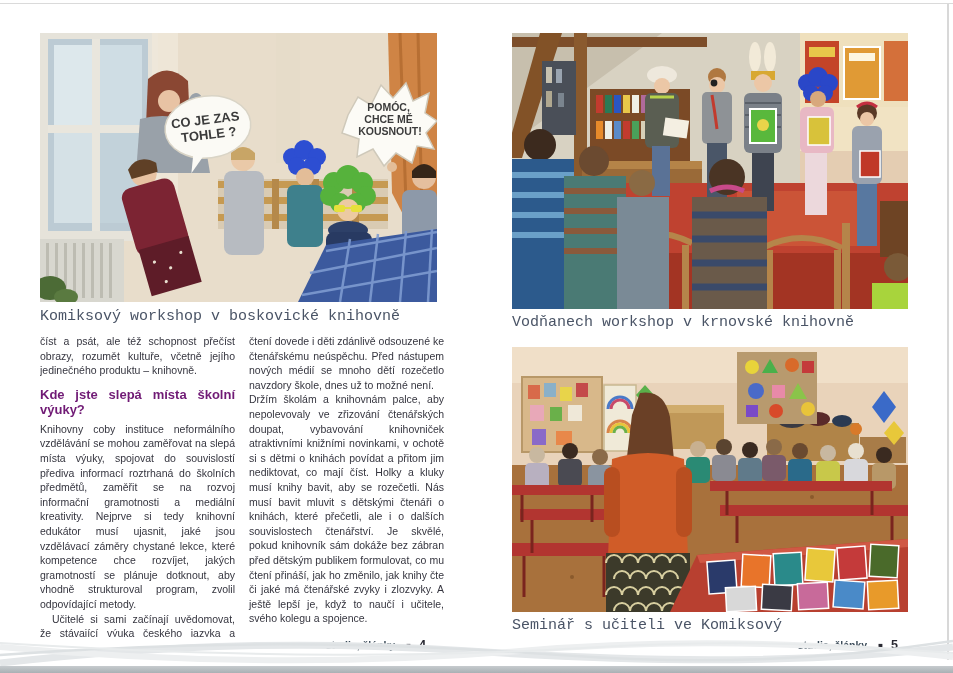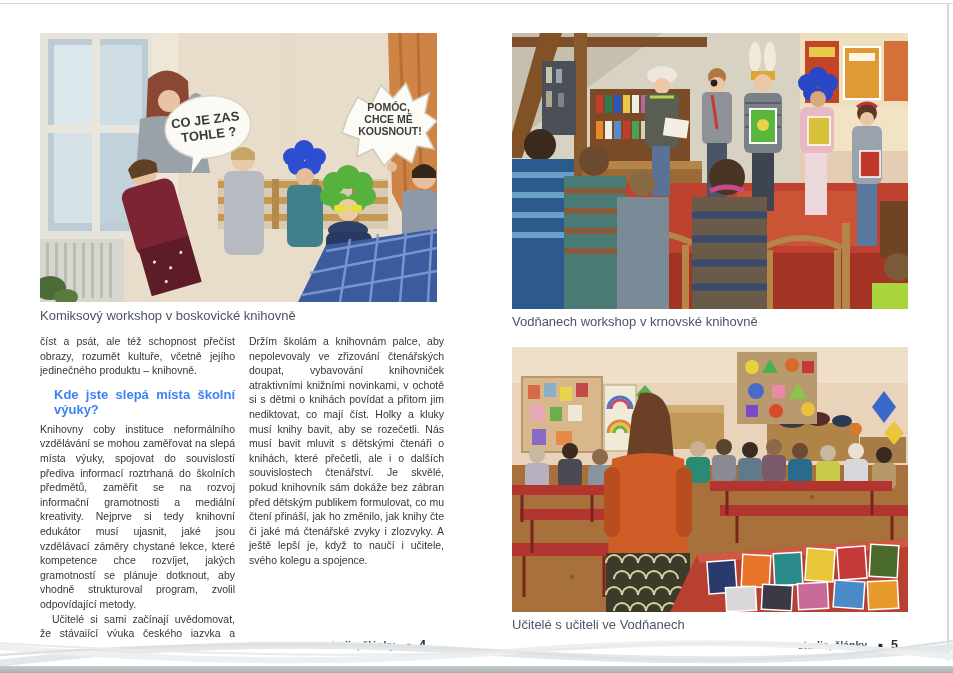--- a/index.html
+++ b/index.html
@@ -7,30 +7,30 @@
   .spread{position:relative;width:953px;height:673px;background:#ffffff;overflow:hidden;}
   .hairline-top{position:absolute;top:3px;left:0;width:953px;height:1px;background:#dadada;}
   .hairline-right{position:absolute;top:4px;right:4px;width:2px;height:656px;background:#d8d8d8;}
   .bottom-bar{position:absolute;left:0;bottom:0;width:953px;height:7px;background:linear-gradient(180deg,#c6cbce,#a9b0b4);}
   .waves{position:absolute;left:0;bottom:6px;width:953px;height:30px;}
   .photo{position:absolute;overflow:hidden;background:#ddd;}
   .photo svg{display:block;width:100%;height:100%;}
   .photo1{left:40px;top:33px;width:397px;height:269px;}
   .photo2{left:512px;top:33px;width:396px;height:276px;}
   .photo3{left:512px;top:347px;width:396px;height:265px;}
-  .caption{position:absolute;font-size:13px;color:#4a5466;}
+  .caption{position:absolute;font-size:15px;color:#4a5466;font-family:Liberation Mono, monospace;}
   .cap1{left:40px;top:308px;}
   .cap2{left:512px;top:314px;}
   .cap3{left:512px;top:617px;}
   .textcols{position:absolute;left:40px;top:334px;width:404px;height:303px;display:flex;gap:14px;overflow:hidden;
             color:#35353f;font-size:10.5px;line-height:14.6px;text-align:justify;}
   .col{width:195px;}
   .col p{margin:0;hyphens:auto;}
   .col p.indent{text-indent:12px;}
-  h2.heading{margin:9px 0 4px 14px;font-size:13px;line-height:15.5px;color:#3b82f6;font-weight:bold;}
+  h2.heading{margin:9px 0 4px 0;font-size:13px;line-height:15.5px;color:#701a75;font-weight:bold;}
   .footer{position:absolute;top:638px;width:386px;text-align:right;font-size:10.5px;font-weight:bold;color:#3c4c5a;}
   .footer-left{left:40px;}
   .footer-right{left:512px;}
   .footer-square{display:inline-block;margin:0 8px 0 11px;color:#2a2a33;font-size:8px;vertical-align:1px;}
   .footer-page{color:#2a2a33;font-size:12.5px;}
   svg text{font-family:"Liberation Sans",sans-serif;}
 </style>
 </head>
 <body>
 
@@ -167,20 +167,21 @@
   <div class="caption cap1">Komiksový workshop v boskovické knihovně</div>
 
   <div class="textcols">
     <div class="col">
       <p>číst a psát, ale též schopnost přečíst obrazy, rozumět kultuře, včetně jejího jedinečného produktu – knihovně.</p>
       <h2 class="heading">Kde jste slepá místa školní výuky?</h2>
       <p>Knihovny coby instituce neformálního vzdělávání se mohou zaměřovat na slepá místa výuky, spojovat do souvislostí přediva informací roztrhaná do školních předmětů, zaměřit se na rozvoj informační gramotnosti a mediální kreativity. Nejprve si tedy knihovní edukátor musí ujasnit, jaké jsou vzdělávací záměry chystané lekce, které kompetence chce rozvíjet, jakých gramotností se plánuje dotknout, aby vhodně strukturoval program, zvolil odpovídající metody.</p>
       <p class="indent">Učitelé si sami začínají uvědomovat, že stávající výuka českého jazyka a literatury ke čtenářství žáky nedovede, pokud nemají oporu v rodinném čtenářském společenství. Pokud se však knihovna a škola spojí, mají potenciál vytvářet dostatečně vlivné prostředí, které ke</p>
     </div>
     <div class="col">
+      <p>čtení dovede i děti zdánlivě odsouzené ke čtenářskému neúspěchu. Před nástupem nových médií se mnoho dětí rozečetlo navzdory škole, dnes už to možné není.</p>
       <p>Držím školám a knihovnám palce, aby nepolevovaly ve zřizování čtenářských doupat, vybavování knihovniček atraktivními knižními novinkami, v ochotě si s dětmi o knihách povídat a přitom jim nediktovat, co mají číst. Holky a kluky musí knihy bavit, aby se rozečetli. Nás musí bavit mluvit s dětskými čtenáři o knihách, které přečetli, ale i o dalších souvislostech čtenářství. Je skvělé, pokud knihovník sám dokáže bez zábran před dětským publikem formulovat, co mu čtení přináší, jak ho změnilo, jak knihy čte či jaké má čtenářské zvyky i zlozvyky. A ještě lepší je, když to naučí i učitele, svého kolegu a spojence.</p>
     </div>
   </div>
 
   <div class="footer footer-left">
     <span class="footer-section">studie, články</span><span class="footer-square">■</span><span class="footer-page">4</span>
   </div>
 
   <figure class="photo photo2" style="margin:0">
     <svg viewBox="0 0 396 276" preserveAspectRatio="none">
@@ -452,21 +453,21 @@
         <rect x="326" y="200" width="28" height="32" fill="#c43a3a" transform="rotate(-4 340 216)"></rect>
         <rect x="358" y="198" width="28" height="32" fill="#4a6a2a" transform="rotate(3 372 214)"></rect>
         <rect x="214" y="240" width="30" height="24" fill="#d8d8d8" transform="rotate(-3 229 252)"></rect>
         <rect x="250" y="238" width="30" height="25" fill="#3a3a44" transform="rotate(3 265 250)"></rect>
         <rect x="286" y="236" width="30" height="26" fill="#c86a9a" transform="rotate(-3 301 249)"></rect>
         <rect x="322" y="234" width="30" height="27" fill="#4a8ac8" transform="rotate(4 337 247)"></rect>
         <rect x="356" y="234" width="30" height="28" fill="#e89a2a" transform="rotate(-3 371 248)"></rect>
       </g>
     </svg>
   </figure>
-  <div class="caption cap3">Učitelé s učiteli ve Vodňanech</div>
+  <div class="caption cap3">Seminář s učiteli ve Komiksový</div>
 
   <div class="footer footer-right">
     <span class="footer-section">studie, články</span><span class="footer-square">■</span><span class="footer-page">5</span>
   </div>
 
   <svg class="waves" viewBox="0 0 953 30" preserveAspectRatio="none">
     <path d="M0,26 C180,6 320,4 470,14 C620,24 800,28 953,10" stroke="#e4e7e9" stroke-width="7" fill="none"></path>
     <path d="M0,10 C200,28 380,26 520,14 C660,2 820,4 953,20" stroke="#edeff0" stroke-width="6" fill="none"></path>
     <path d="M0,18 C240,0 420,8 560,18 C700,28 820,24 953,4" stroke="#dde1e3" stroke-width="2.5" fill="none"></path>
     <path d="M0,6 C260,22 440,20 600,10 C740,2 840,8 953,16" stroke="#e8ebec" stroke-width="2" fill="none"></path>

